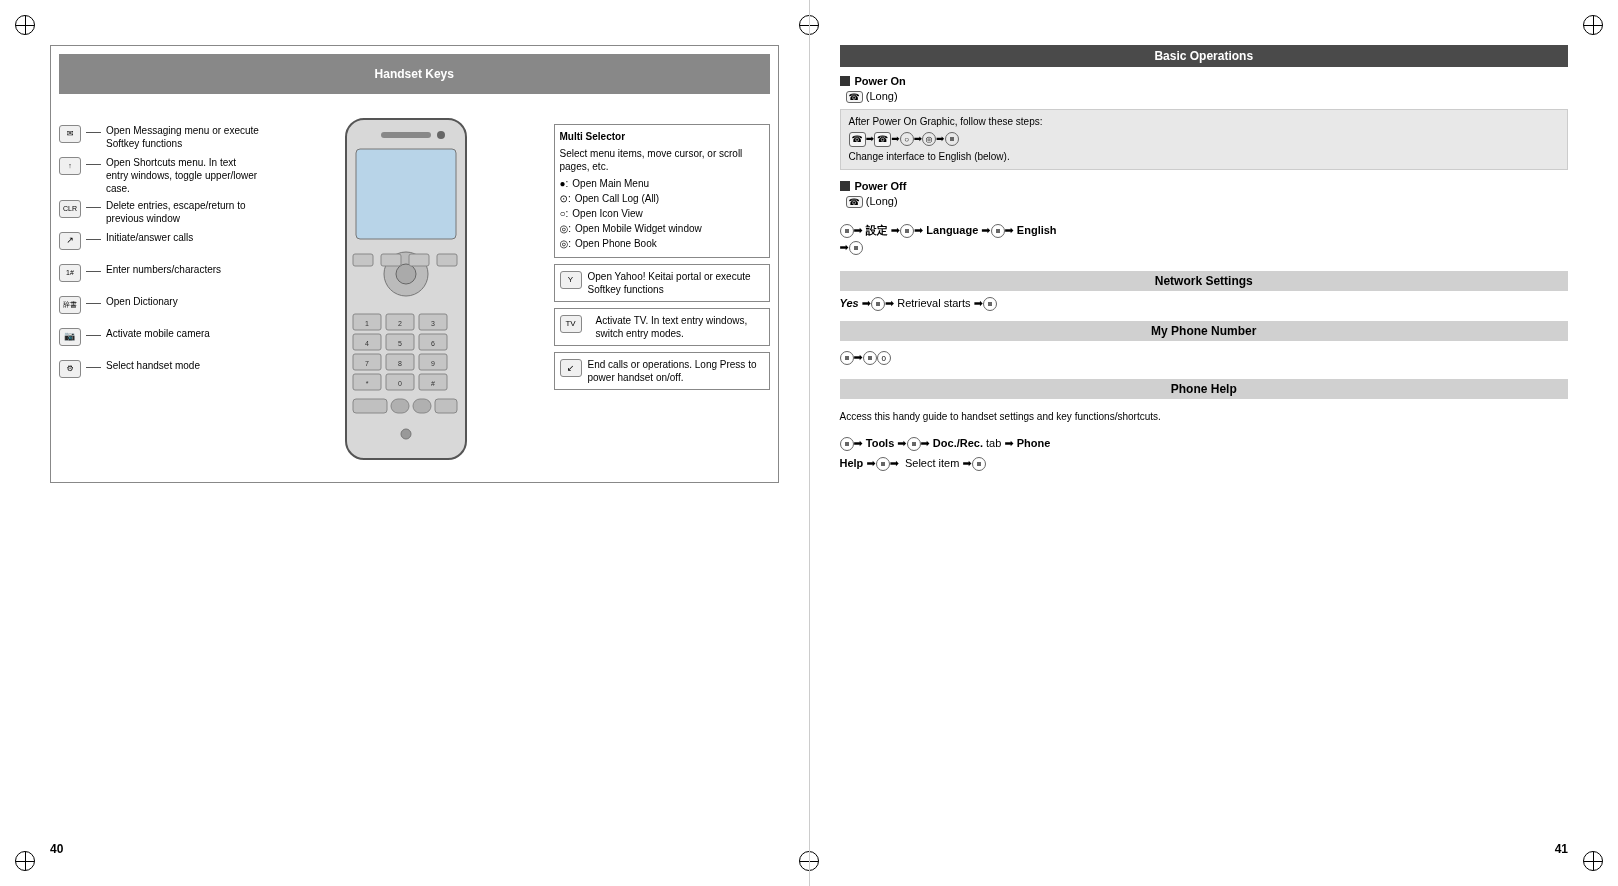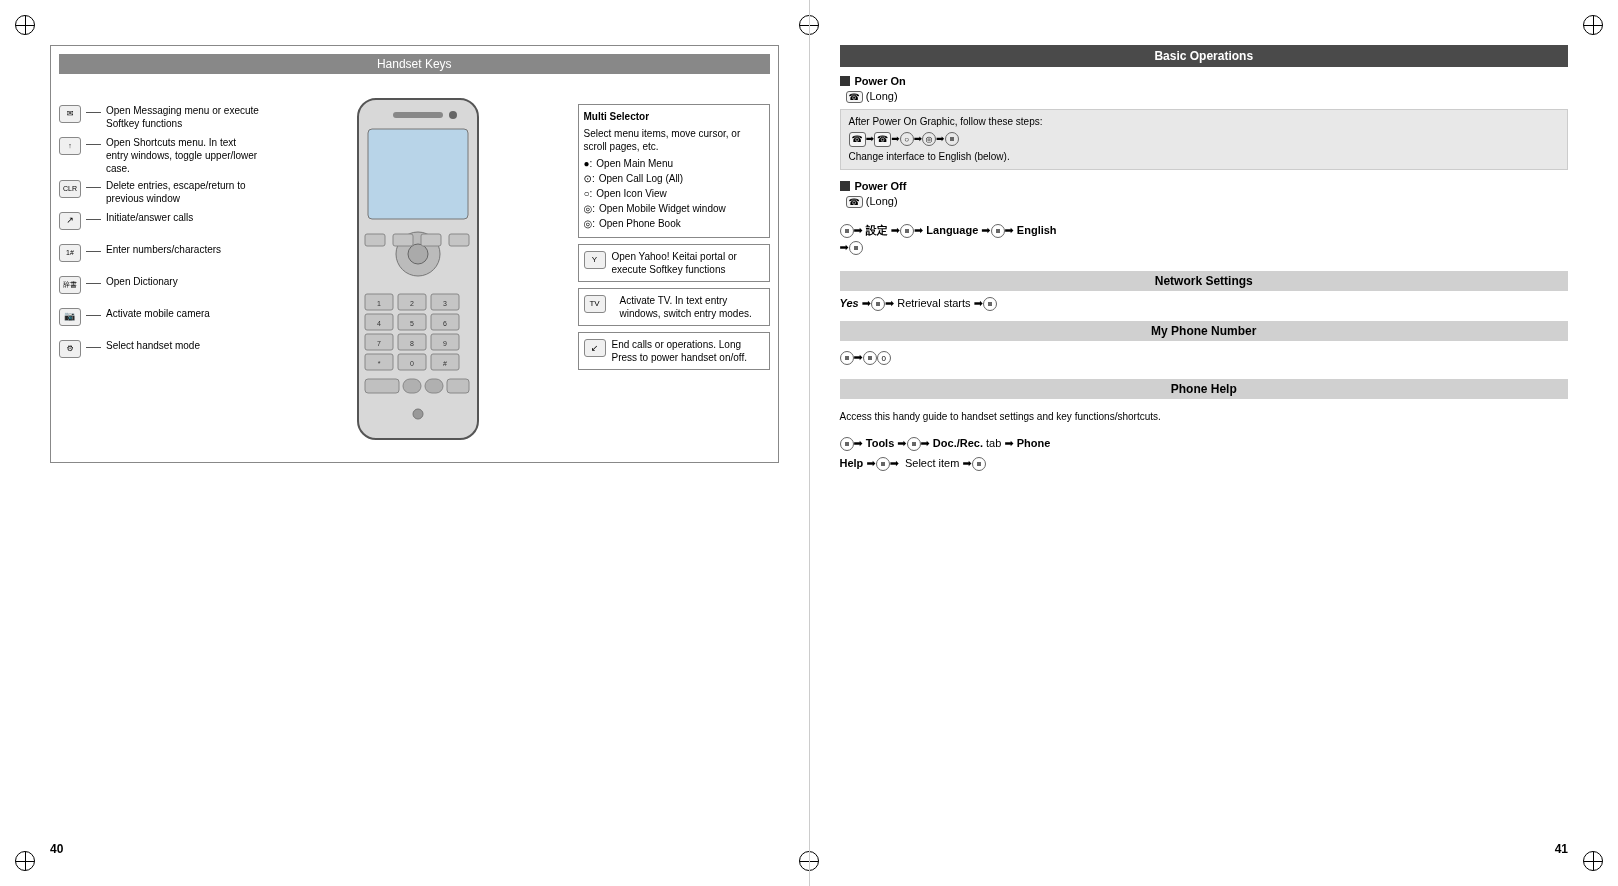--- a/index.html
+++ b/index.html
@@ -102,23 +102,23 @@
     .handset-keys-section {
       border: 1px solid #888;
       padding: 8px;
       margin-top: 5px;
     }
 
     .handset-keys-title {
       background: #888;
       color: #fff;
       text-align: center;
-      font-weight: normal;
+      font-weight: bold;
       font-size: 12px;
-      padding: 3px;
+      padding: 13px;
       margin-bottom: 10px;
     }
 
     .handset-keys-content {
       display: flex;
       gap: 10px;
     }
 
     .left-labels {
       display: flex;
@@ -160,21 +160,21 @@
     .phone-image-area {
       flex: 1;
       display: flex;
       justify-content: center;
       align-items: flex-start;
       padding-top: 10px;
     }
 
     
     .right-callouts {
-      width: 192px;
+      width: 216px;
       display: flex;
       flex-direction: column;
       gap: 6px;
       padding-top: 20px;
     }
 
     .callout-box {
       border: 1px solid #888;
       padding: 5px;
       font-size: 10px;

